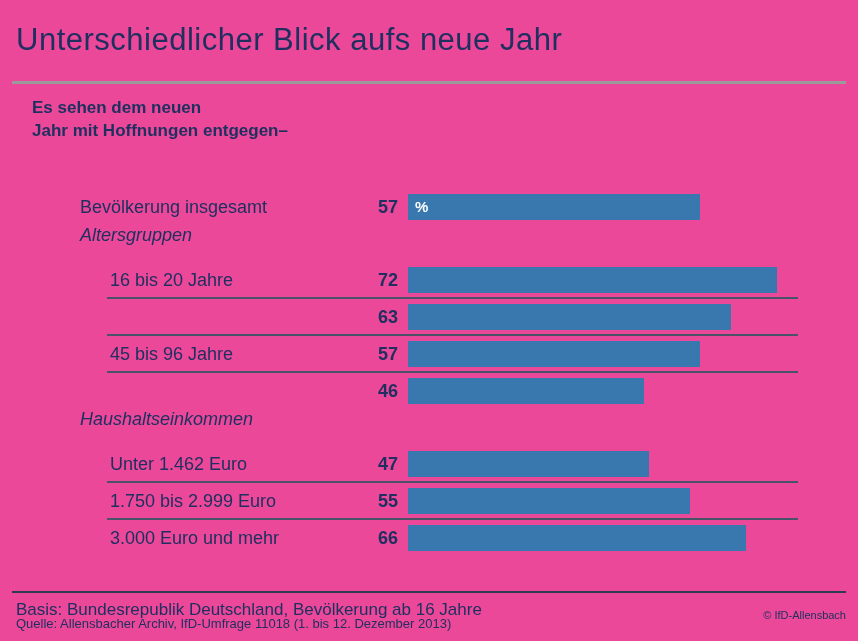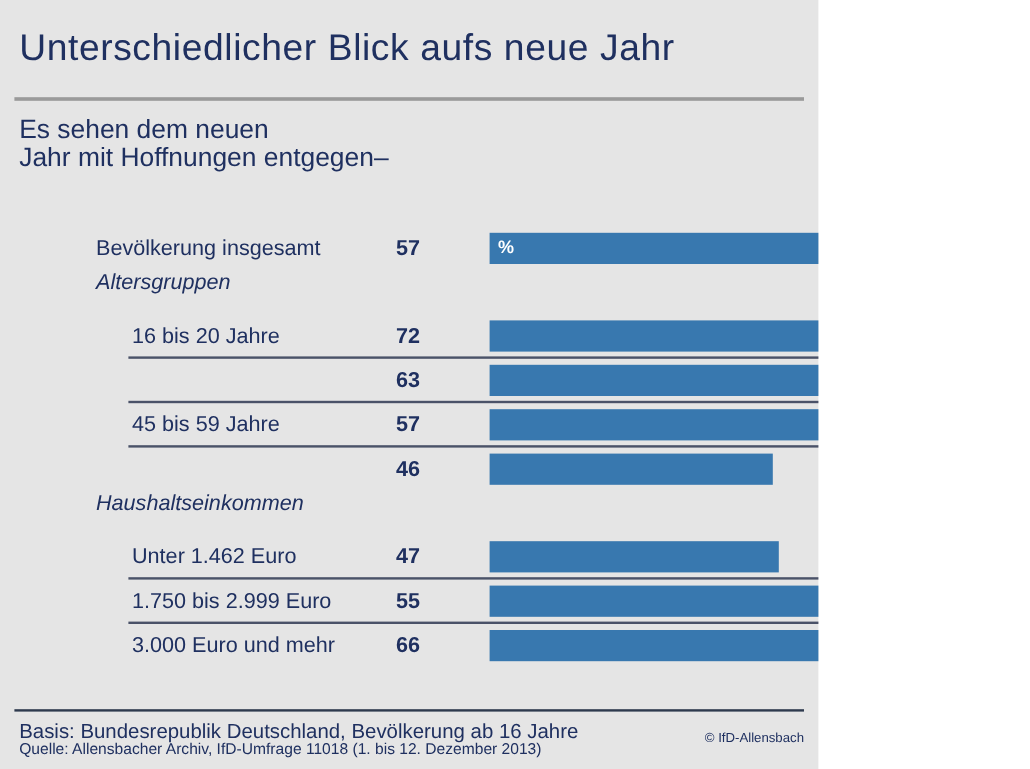--- a/index.html
+++ b/index.html
@@ -1,20 +1,20 @@
 <!DOCTYPE html>
 <html><head>
 <meta charset="utf-8">
 <style>
   html, body { margin: 0; padding: 0; background: #ffffff; }
   .page {
     position: relative;
-    width: 682px;
+    width: 858px;
     height: 641px;
-    background: #e5e5e5;
+    background: #ec4899;
     font-family: "Liberation Sans", sans-serif;
     overflow: hidden;
   }
 
   
   .page-title {
     position: absolute;
     left: 16px;
     top: 22px;
     margin: 0;
@@ -27,24 +27,24 @@
   .title-rule {
     position: absolute;
     left: 12px;
     right: 12px;
     top: 81px;
     height: 3px;
     background: #9A9A9A;
   }
   .subtitle {
     position: absolute;
-    left: 16px;
+    left: 32px;
     top: 96px;
-    font-size: 22px;
-    font-weight: 400;
+    font-size: 17px;
+    font-weight: 700;
     color: #1F3060;
     line-height: 23px;
   }
 
   
   .chart {
     position: absolute;
     left: 0;
     top: 188px;
     width: 858px;
@@ -66,20 +66,21 @@
     color: #1F3060;
     white-space: nowrap;
   }
   .row.lvl0 .row-label { left: 80px; }
   .row-value {
     position: absolute;
     left: 330px;
     width: 68px;
     top: 50%;
     transform: translateY(-50%);
+    text-align: right;
     font-size: 18px;
     font-weight: 700;
     color: #1F3060;
   }
   .row-bar {
     position: absolute;
     left: 408px;
     top: 50%;
     transform: translateY(-50%);
     height: 26px;
@@ -167,21 +168,21 @@
     <div class="row-sep"></div>
   </div>
       <div class="row">
     <span class="row-value">63</span>
     <div class="row-bar" style="width: 322.9px;">
       
     </div>
     <div class="row-sep"></div>
   </div>
       <div class="row">
-    <span class="row-label">45 bis 59 Jahre</span>
+    <span class="row-label">45 bis 96 Jahre</span>
     <span class="row-value">57</span>
     <div class="row-bar" style="width: 292.1px;">
       
     </div>
     <div class="row-sep"></div>
   </div>
       <div class="row">
     <span class="row-value">46</span>
     <div class="row-bar" style="width: 235.8px;">
       

